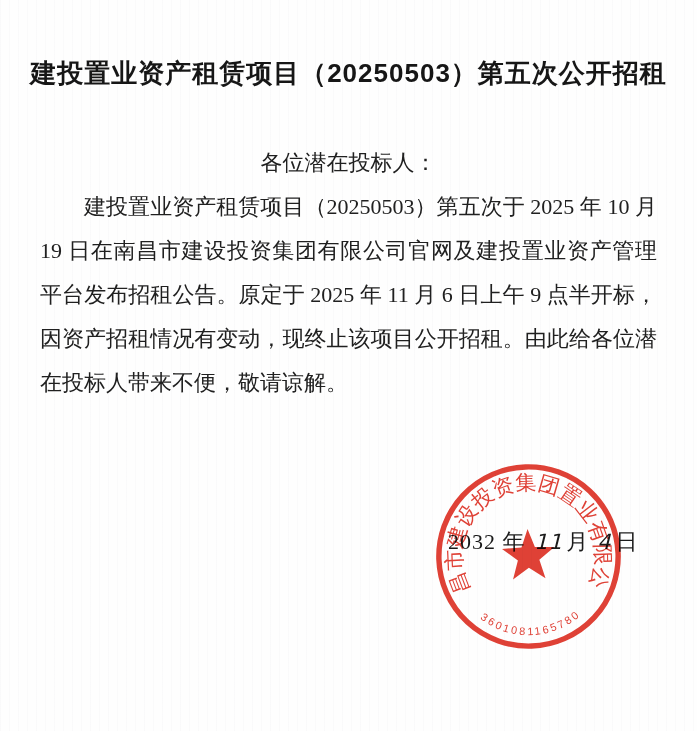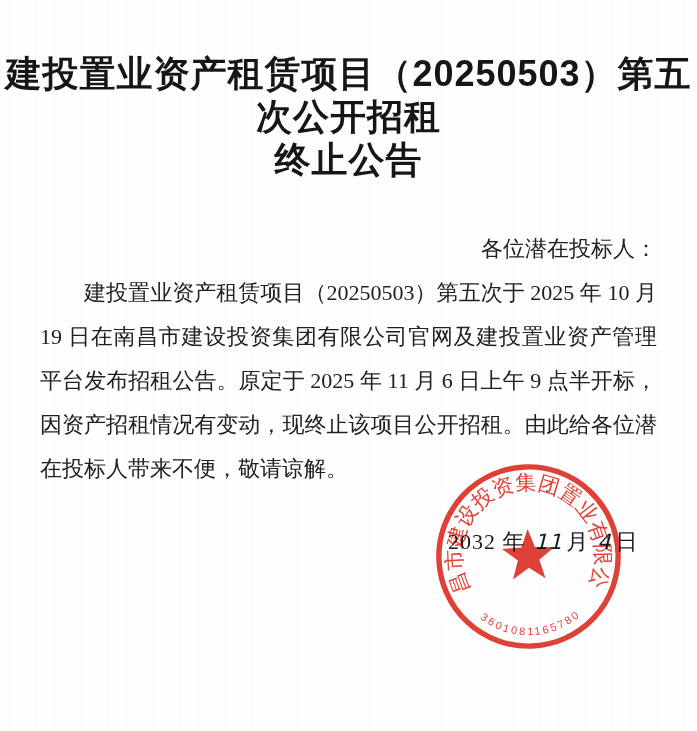--- a/index.html
+++ b/index.html
@@ -17,33 +17,33 @@
         rgba(120,120,140,0.03) 0 1px,
         rgba(255,255,255,0) 1px 9px),
       #fefefe;
     color: #1d1d1d;
   }
   .title-block {
     margin-top: 52px;
     text-align: center;
     font-family: "Liberation Sans", "DejaVu Sans", sans-serif;
     font-weight: bold;
-    font-size: 36px;
+    font-size: 26px;
     line-height: 43px;
     color: #161616;
     letter-spacing: 1px;
   }
   .body-block {
     margin: 46px 40px 0 40px;
     font-size: 22px;
     line-height: 44px;
     text-align: justify;
     color: #202020;
   }
-  .salutation { text-align: right; }
+  .salutation { text-align: center; }
   .paragraph {
     text-indent: 2em;
     text-align: justify;
   }
   .date-line {
     position: absolute;
     left: 448px;
     top: 527px;
     font-size: 22px;
     color: #1a1a1a;
@@ -72,21 +72,20 @@
   }
   .seal-wrap svg { width: 100%; height: 100%; }
 </style>
 </head>
 <body>
 
 <div class="page">
 
   <div class="title-block">
     <div>建投置业资产租赁项目（20250503）第五次公开招租</div>
-    <div>终止公告</div>
   </div>
 
   <div class="body-block">
     <div class="salutation">各位潜在投标人：</div>
     <div class="paragraph">建投置业资产租赁项目（20250503）第五次于 2025 年 10 月 19 日在南昌市建设投资集团有限公司官网及建投置业资产管理平台发布招租公告。原定于 2025 年 11 月 6 日上午 9 点半开标，因资产招租情况有变动，现终止该项目公开招租。由此给各位潜在投标人带来不便，敬请谅解。</div>
   </div>
 
   <div class="date-line"><span>2032 年</span><span class="date-sp"></span><span class="handwritten">11</span><span>月</span><span class="date-sp"></span><span class="handwritten">4</span><span>日</span></div>
 
   <div class="seal-wrap">

